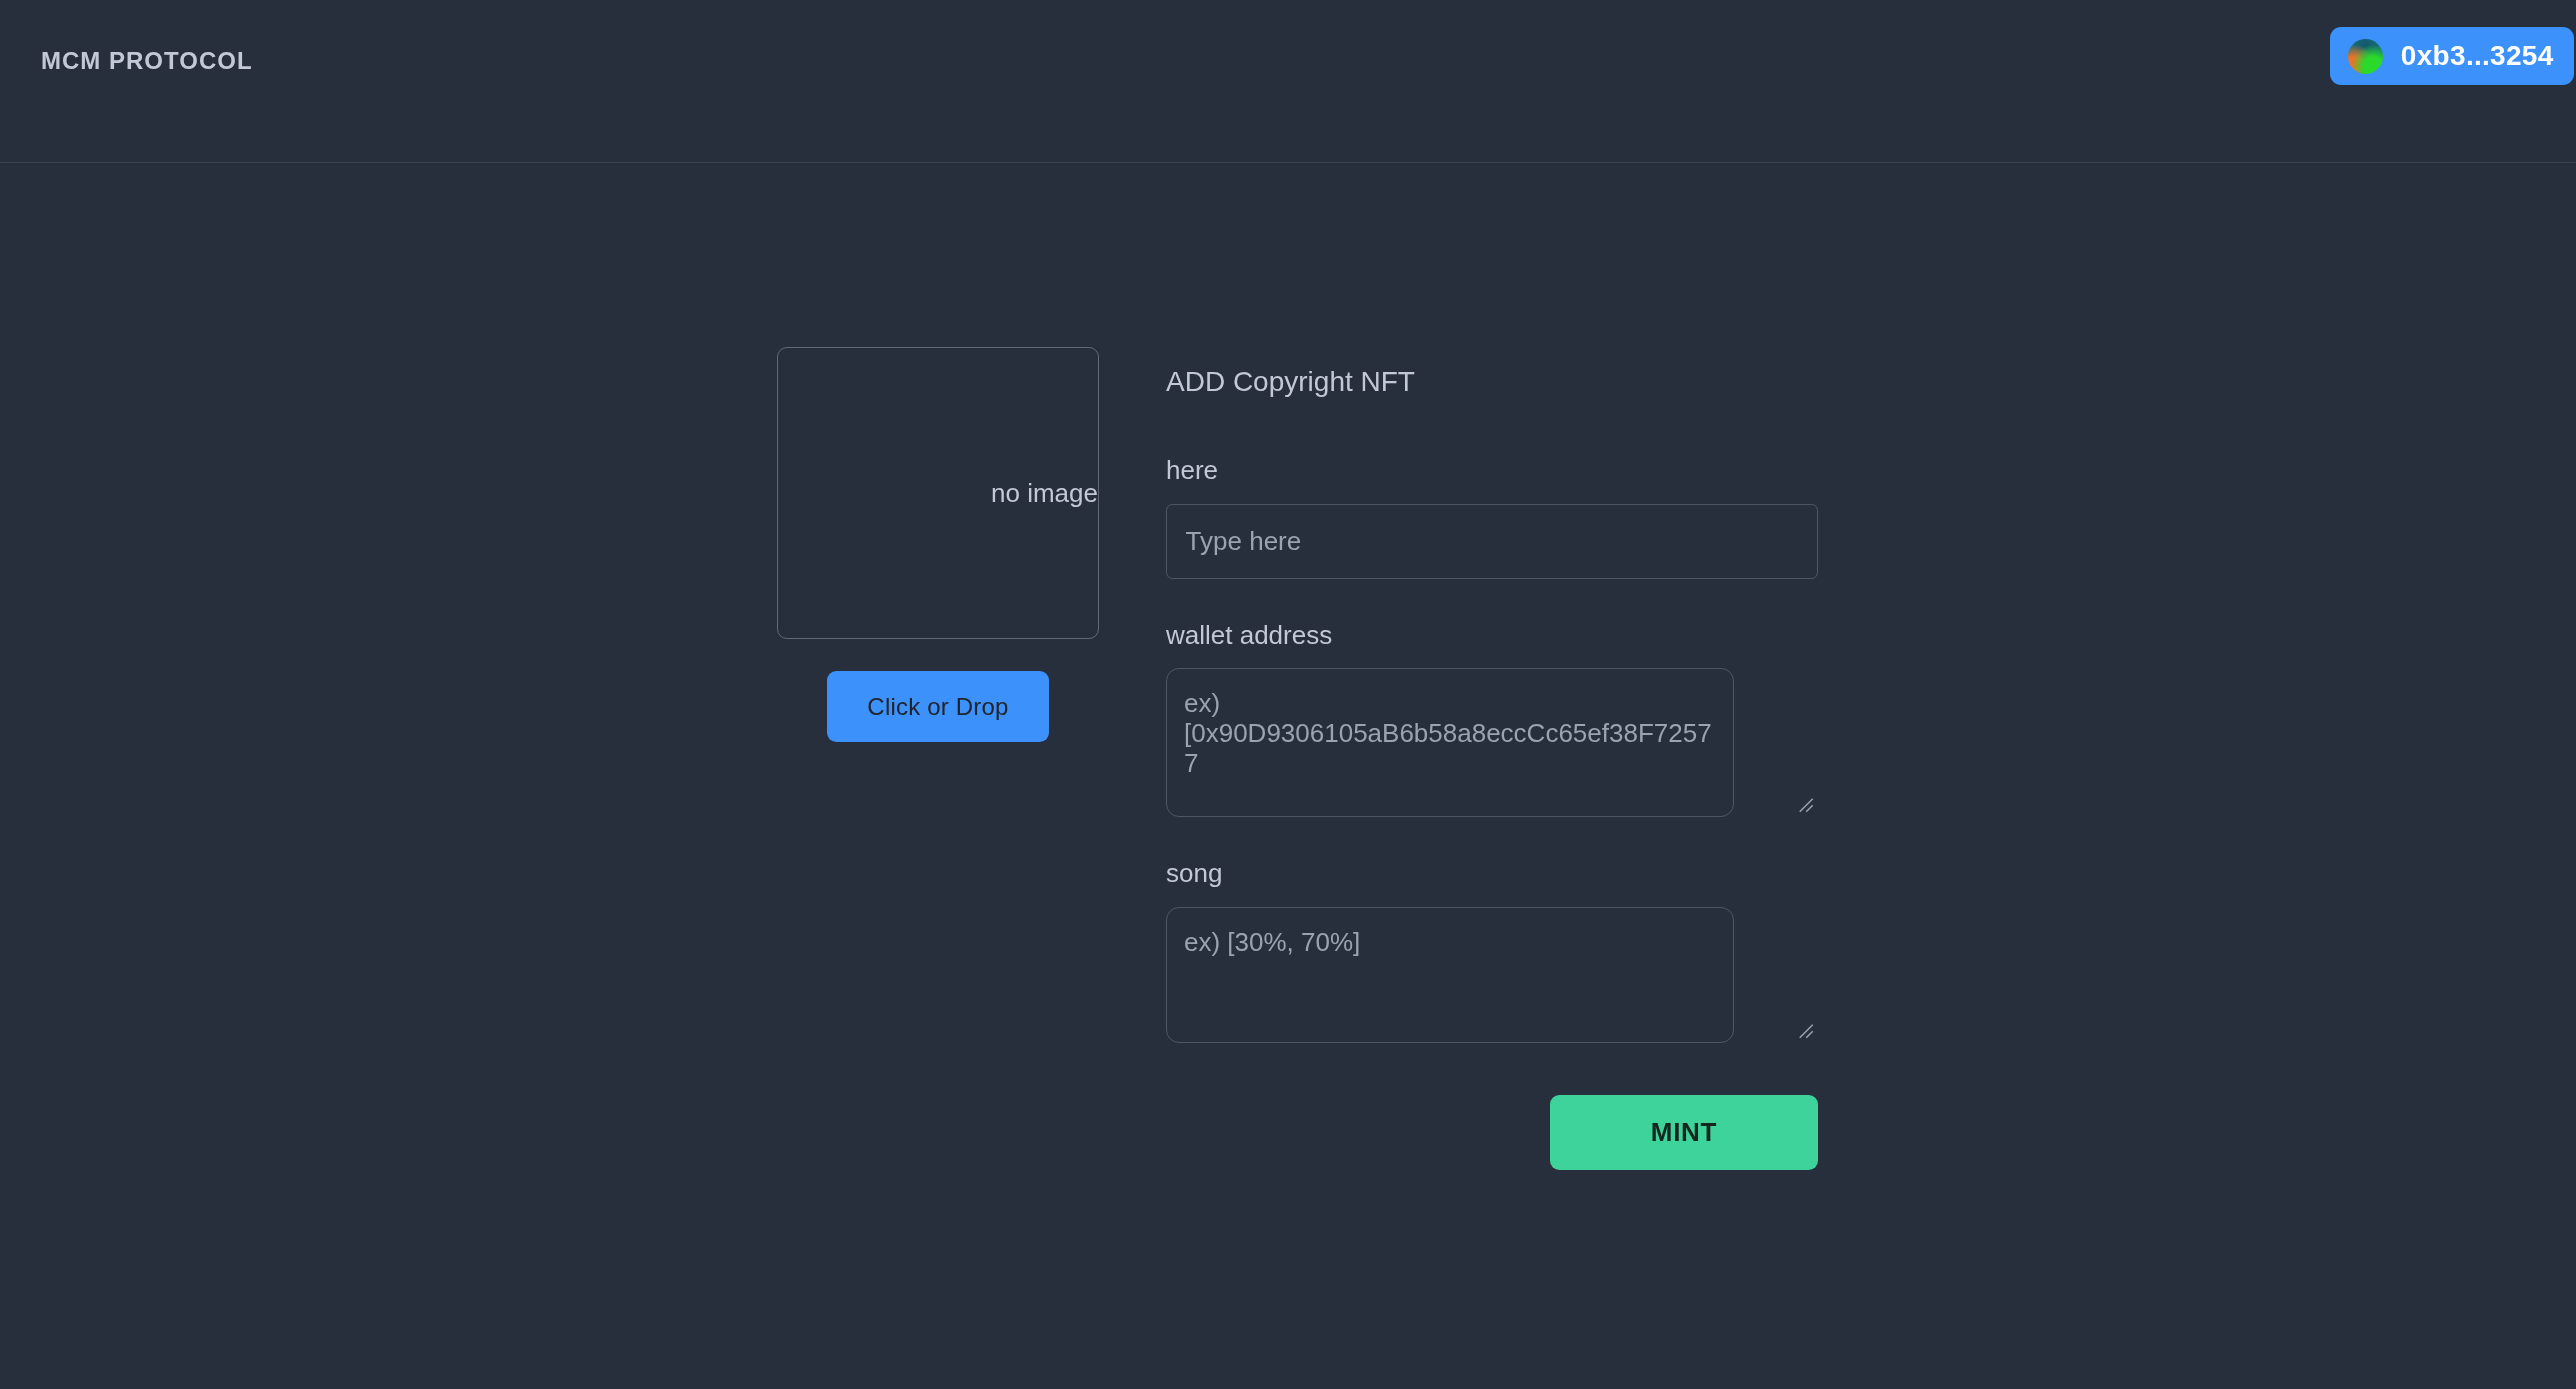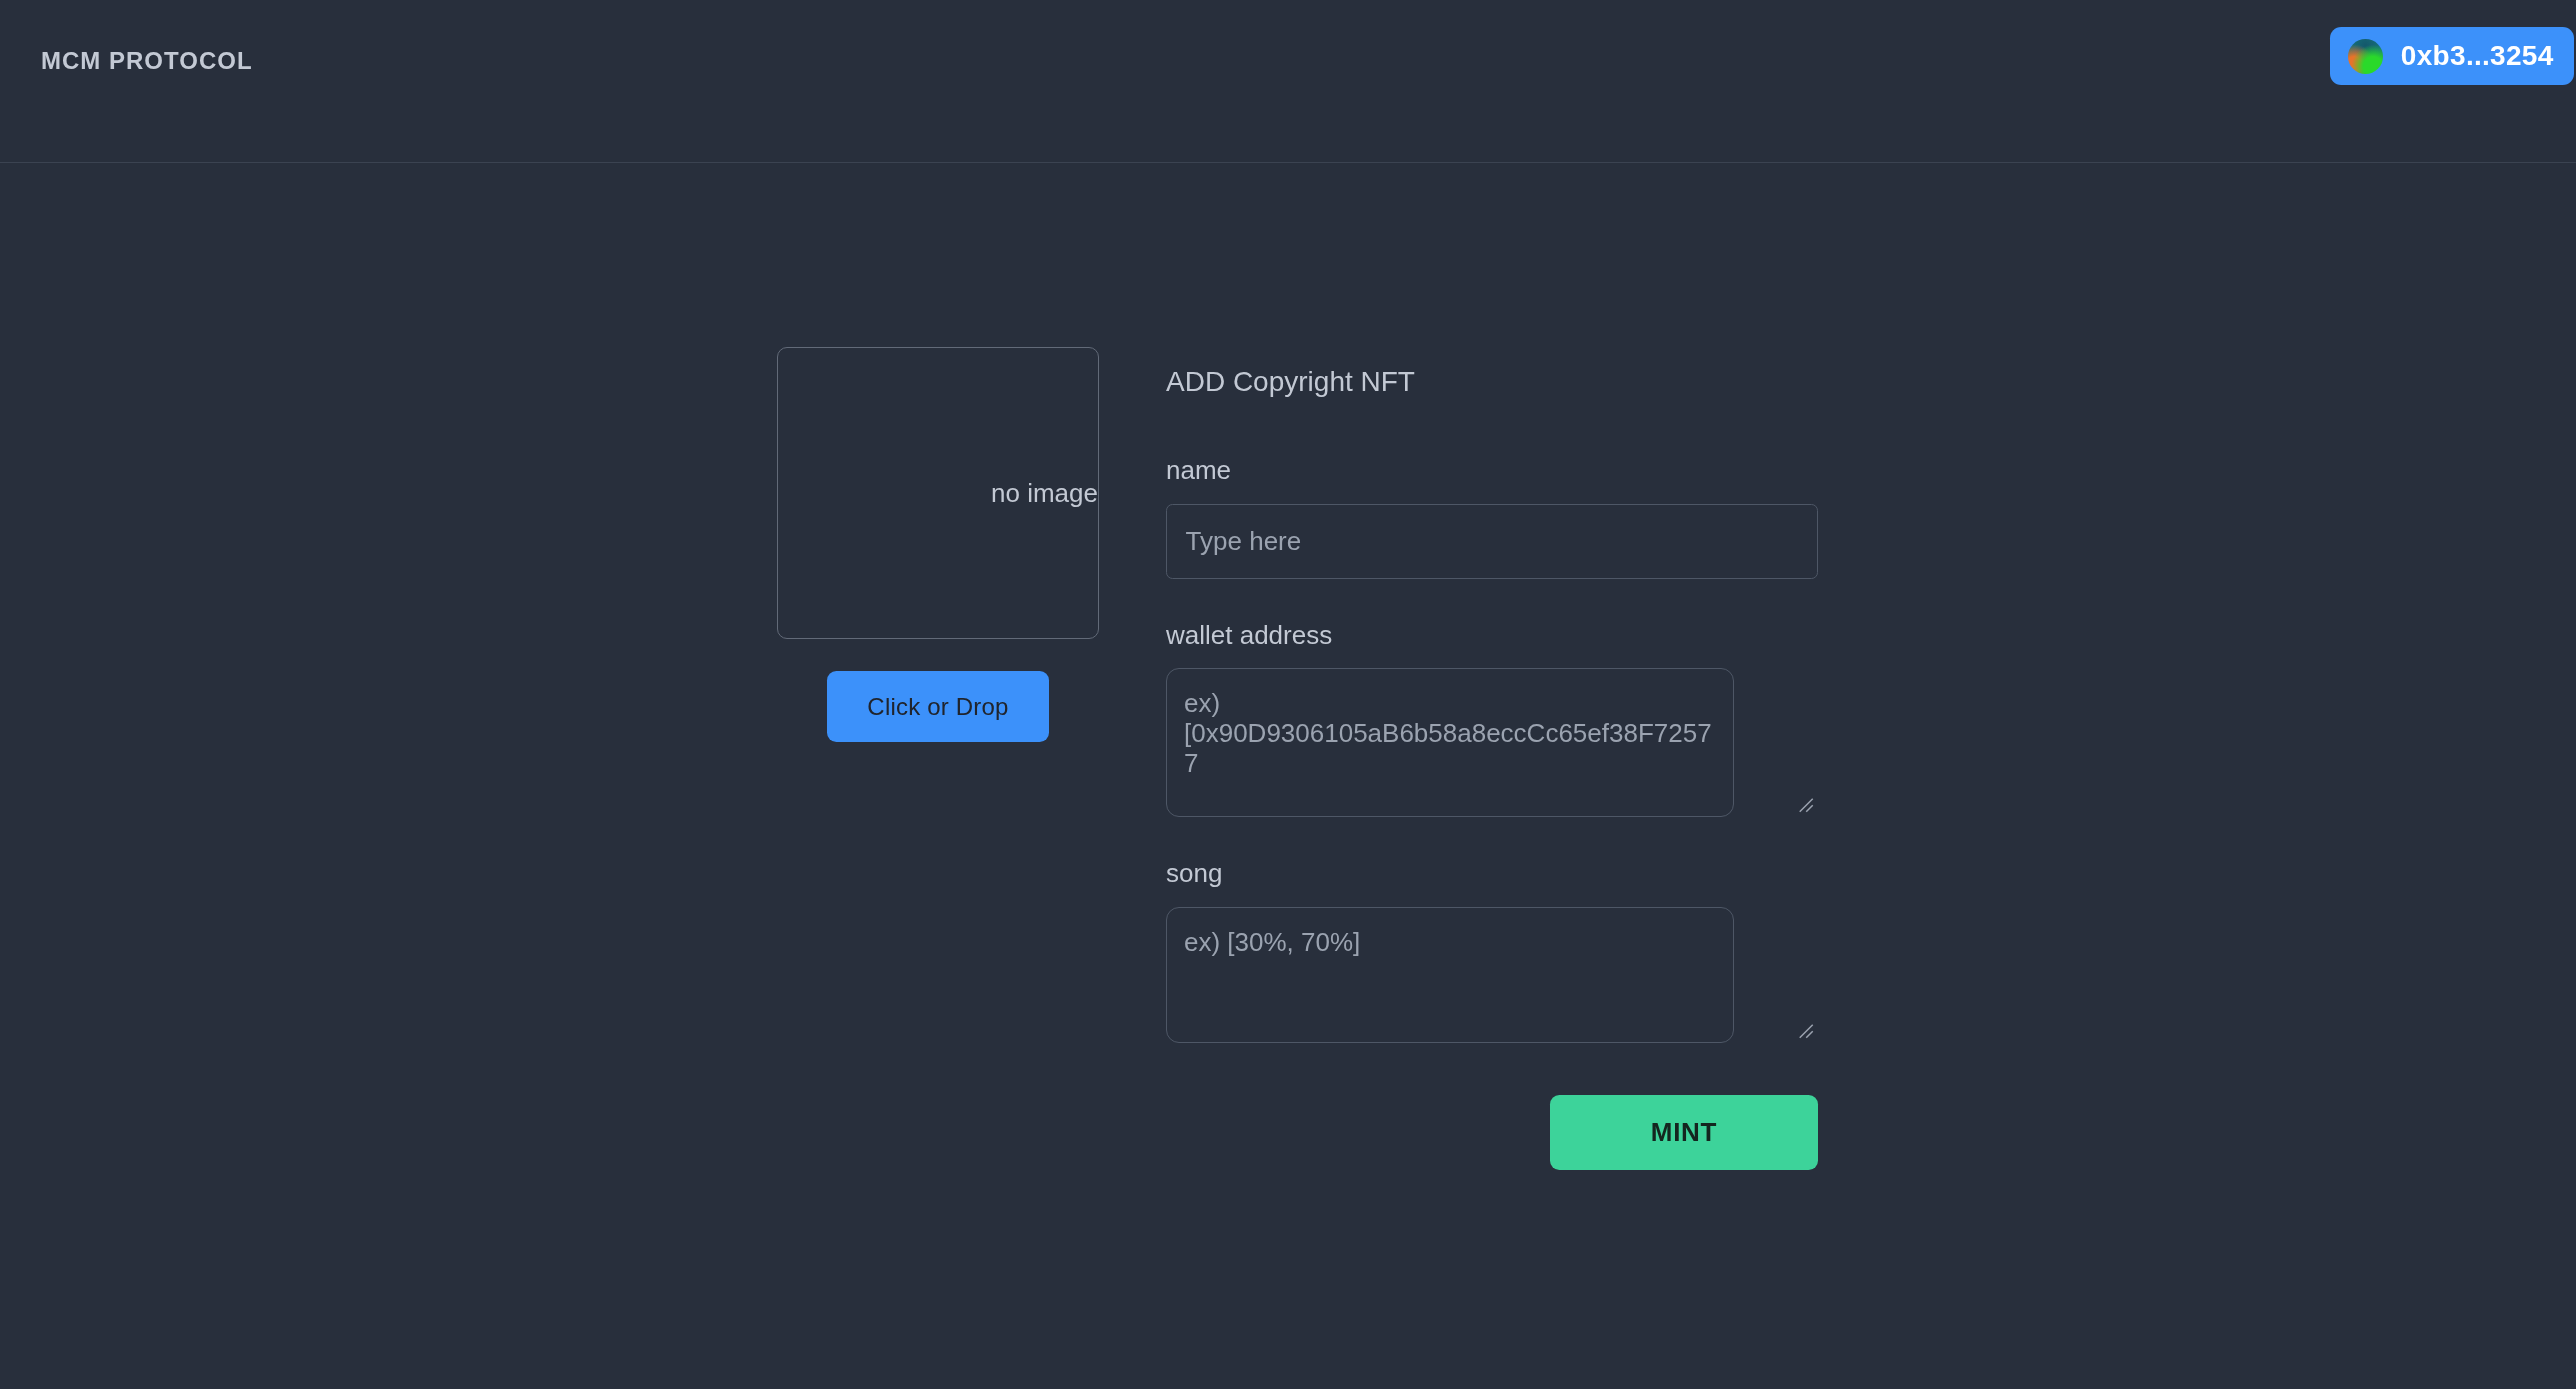--- a/index.html
+++ b/index.html
@@ -251,21 +251,21 @@
     <div class="image-preview">
       <span class="image-preview-text">no image</span>
     </div>
     <button class="drop-button">Click or Drop</button>
   </div>
 
   <div class="form-column">
     <div class="form-title">ADD Copyright NFT</div>
 
     <div class="field">
-      <label class="field-label">name</label>
+      <label class="field-label">here</label>
       <input class="text-input" type="text" placeholder="Type here" style="">
     </div>
 
 
     <div class="field">
       <label class="field-label">wallet address</label>
       <div class="textarea-wrap">
         <textarea class="textarea wallet" placeholder="ex)
 [0x90D9306105aB6b58a8eccCc65ef38F72577" style=""></textarea>
         <svg class="resize-grip" viewBox="0 0 20 20">

